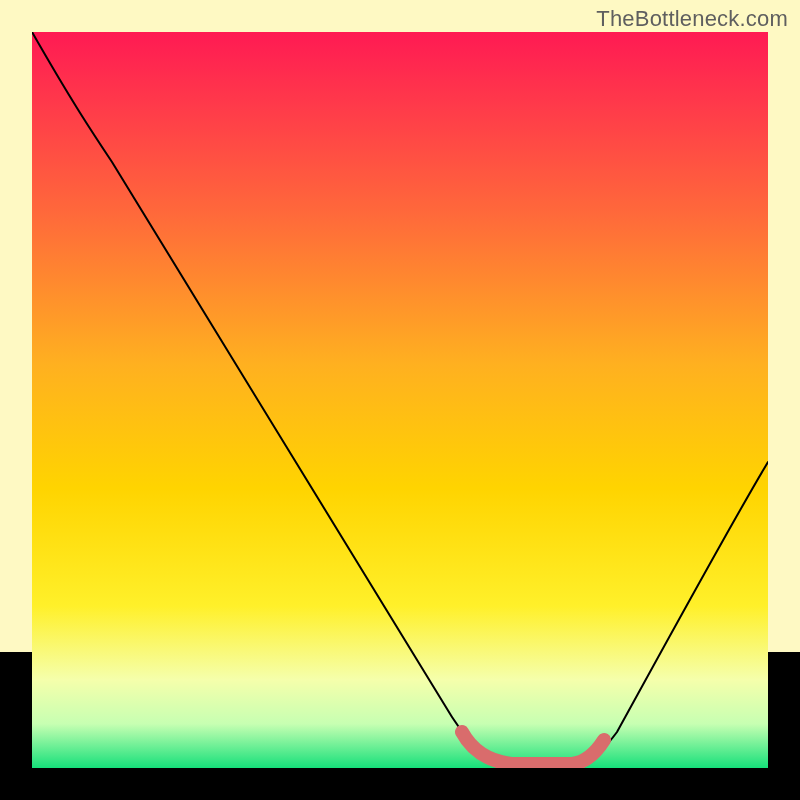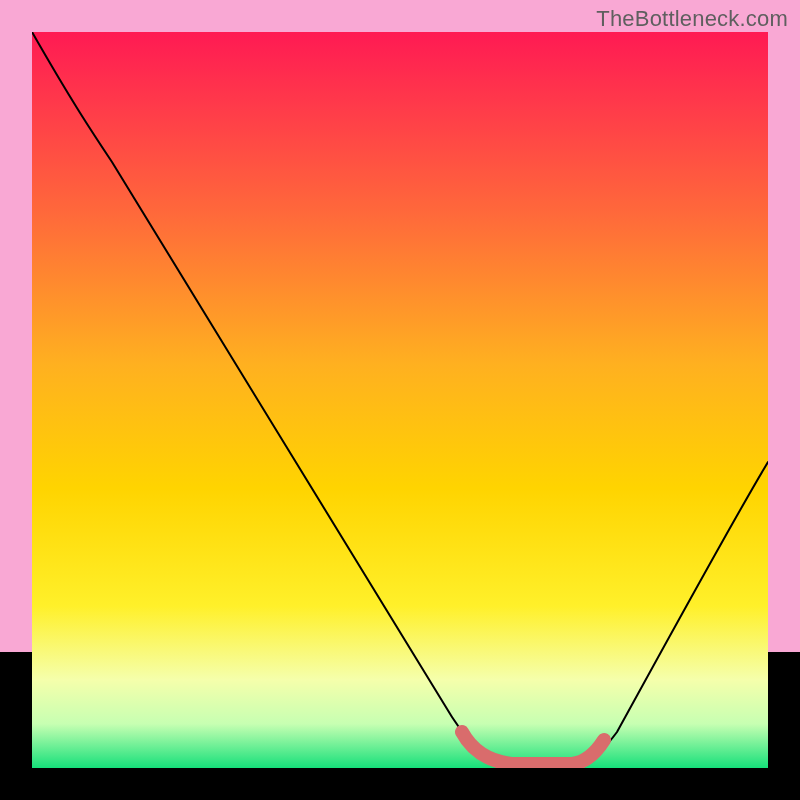--- a/index.html
+++ b/index.html
@@ -9,21 +9,21 @@
     height: 800px;
     background: #000;
     overflow: hidden;
   }
   .frame {
     position: absolute;
     left: 0;
     top: 0;
     width: 800px;
     height: 652px;
-    background: #f9a8d4;
+    background: #fef9c3;
   }
   .plot {
     position: absolute;
     left: 32px;
     top: 32px;
     width: 736px;
     height: 736px;
     overflow: hidden;
   }
   .watermark {

